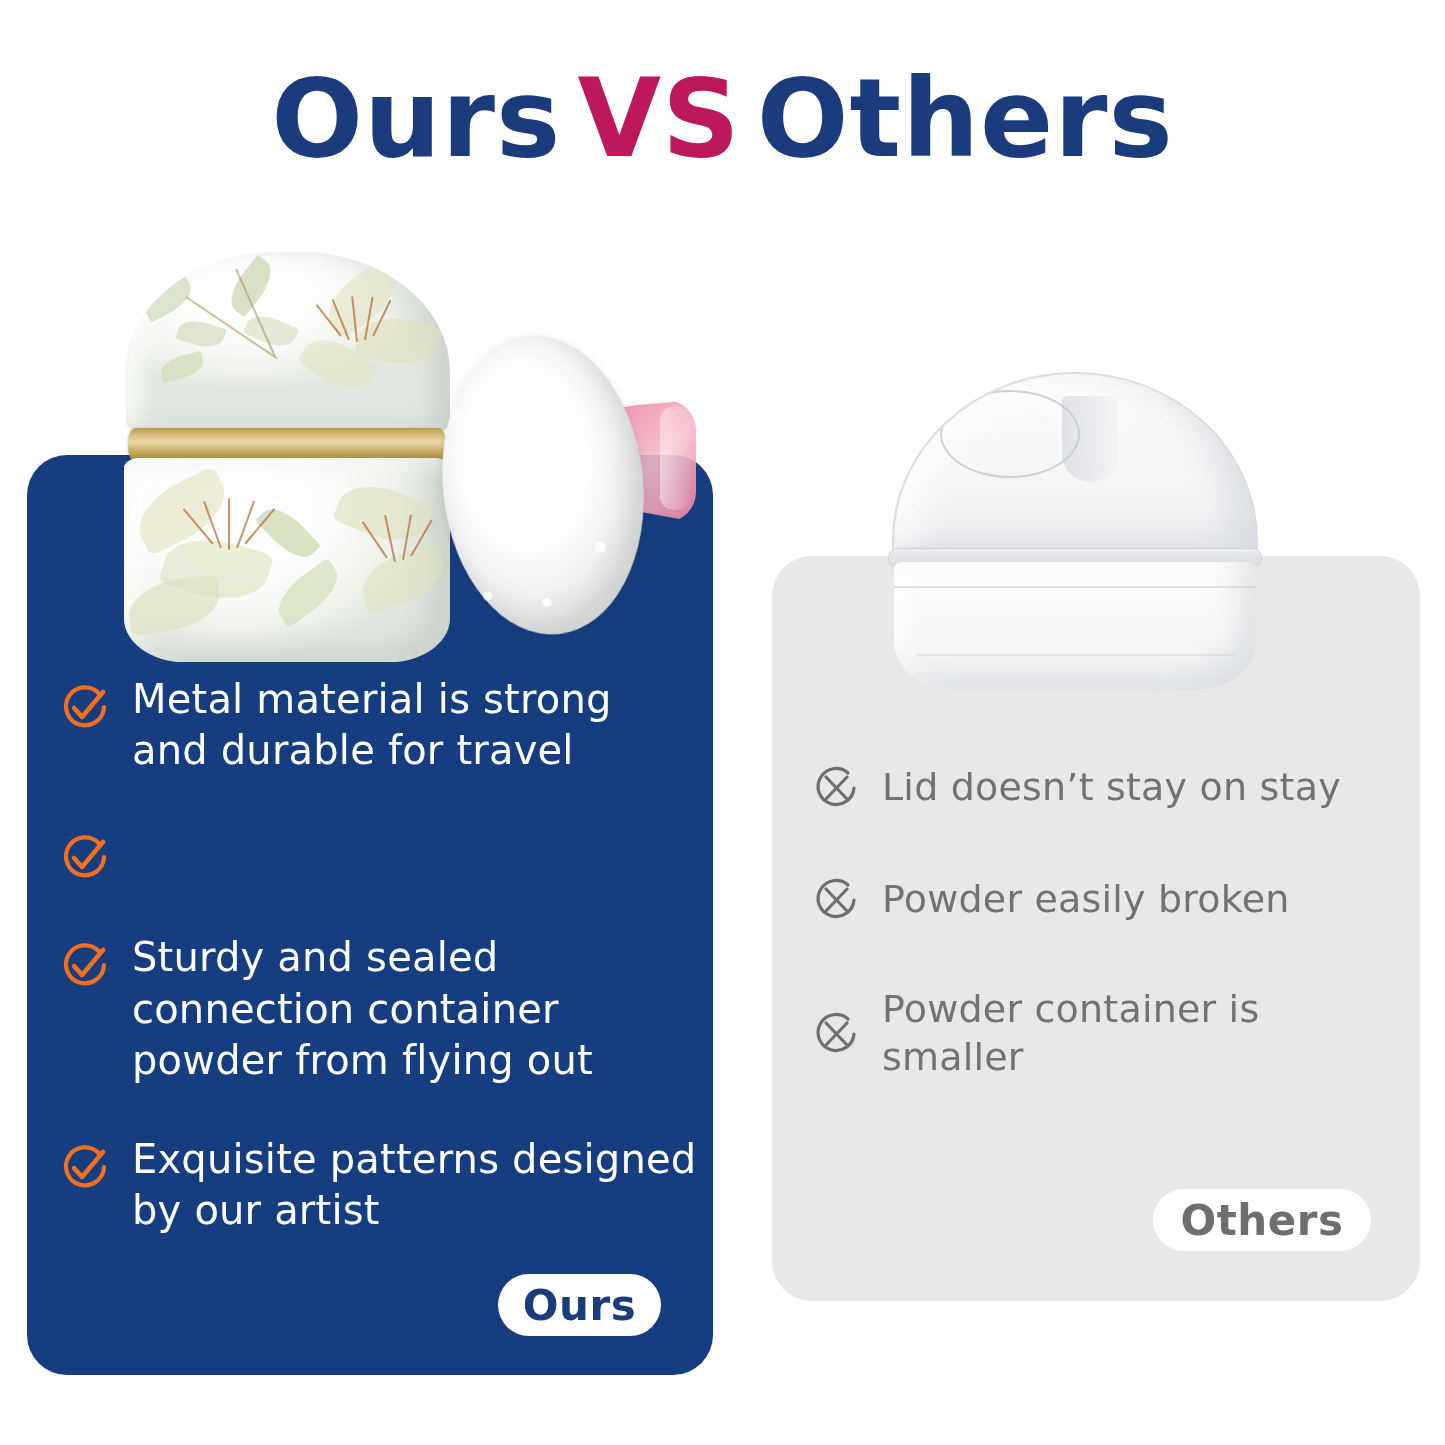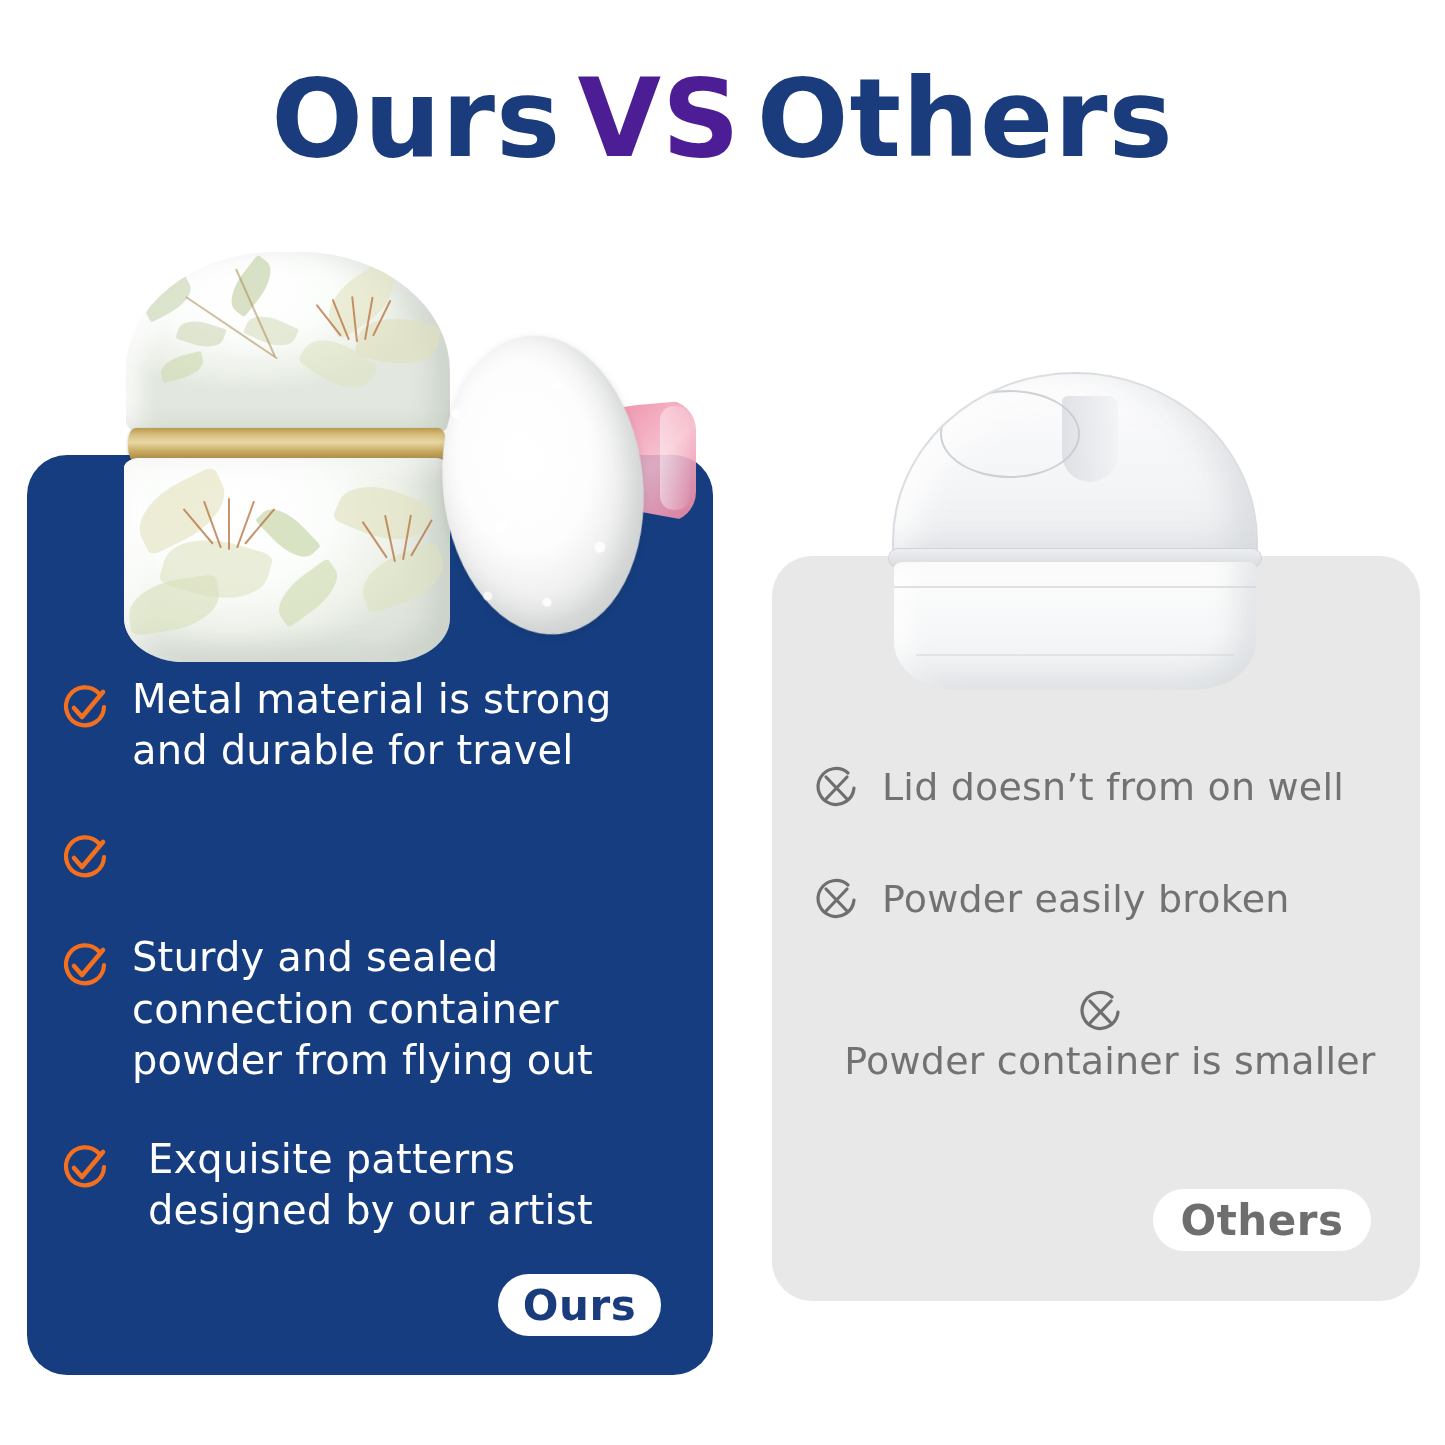--- a/index.html
+++ b/index.html
@@ -28,21 +28,21 @@
     text-align: center;
     font-family: "DejaVu Sans", sans-serif;
     font-size: 108px;
     font-weight: bold;
     letter-spacing: 1px;
     line-height: 1.05;
     white-space: nowrap;
     color: #1b3c7c;
   }
   #title .seg { display: inline-block; }
-  #title .vs { color: #4c1d95; padding: 0 16px; }
+  #title .vs { color: #be185d; padding: 0 16px; }
 
   
   .panel {
     position: absolute;
     border-radius: 38px;
   }
   #panel-ours {
     left: 27px;
     top: 455px;
     width: 686px;
@@ -261,21 +261,21 @@
     position: absolute;
     left: 58px;
     top: 674px;
     width: 640px;
   }
   .ours-item {
     display: flex;
     align-items: flex-start;
     margin-bottom: 48px;
   }
-  .ours-item:last-child { margin-bottom: 0; gap: 16px; }
+  .ours-item:last-child { margin-bottom: 0; }
   .check-icon {
     flex: 0 0 auto;
     width: 54px;
     height: 54px;
     margin-top: 6px;
     margin-right: 20px;
   }
   .ours-text {
     font-family: "DejaVu Sans", sans-serif;
     font-size: 40px;
@@ -288,21 +288,21 @@
     position: absolute;
     left: 810px;
     top: 762px;
     width: 600px;
   }
   .others-item {
     display: flex;
     align-items: center;
     margin-bottom: 60px;
   }
-  .others-item:last-child { margin-bottom: 0; flex-direction: column; }
+  .others-item:last-child { margin-bottom: 0; }
   .x-icon {
     flex: 0 0 auto;
     width: 52px;
     height: 52px;
     margin-right: 20px;
   }
   .others-text {
     font-family: "DejaVu Sans", sans-serif;
     font-size: 38px;
     line-height: 1.25;
@@ -449,21 +449,21 @@
 
   <div id="others-list">
 
     <div class="others-item">
       <span class="x-icon">
         <svg viewBox="0 0 52 52" width="52" height="52" aria-hidden="true">
           <path d="M38 11 A18 18 0 1 0 44 26" fill="none" stroke="#6f6f6f" stroke-width="3.2" stroke-linecap="round"></path>
           <path d="M16 15 L37 37 M37 15 L16 37" fill="none" stroke="#6f6f6f" stroke-width="3.2" stroke-linecap="round"></path>
         </svg>
       </span>
-      <span class="others-text">Lid doesn’t from on well</span>
+      <span class="others-text">Lid doesn’t stay on stay</span>
     </div>
 
     <div class="others-item">
       <span class="x-icon">
         <svg viewBox="0 0 52 52" width="52" height="52" aria-hidden="true">
           <path d="M38 11 A18 18 0 1 0 44 26" fill="none" stroke="#6f6f6f" stroke-width="3.2" stroke-linecap="round"></path>
           <path d="M16 15 L37 37 M37 15 L16 37" fill="none" stroke="#6f6f6f" stroke-width="3.2" stroke-linecap="round"></path>
         </svg>
       </span>
       <span class="others-text">Powder easily broken</span>

